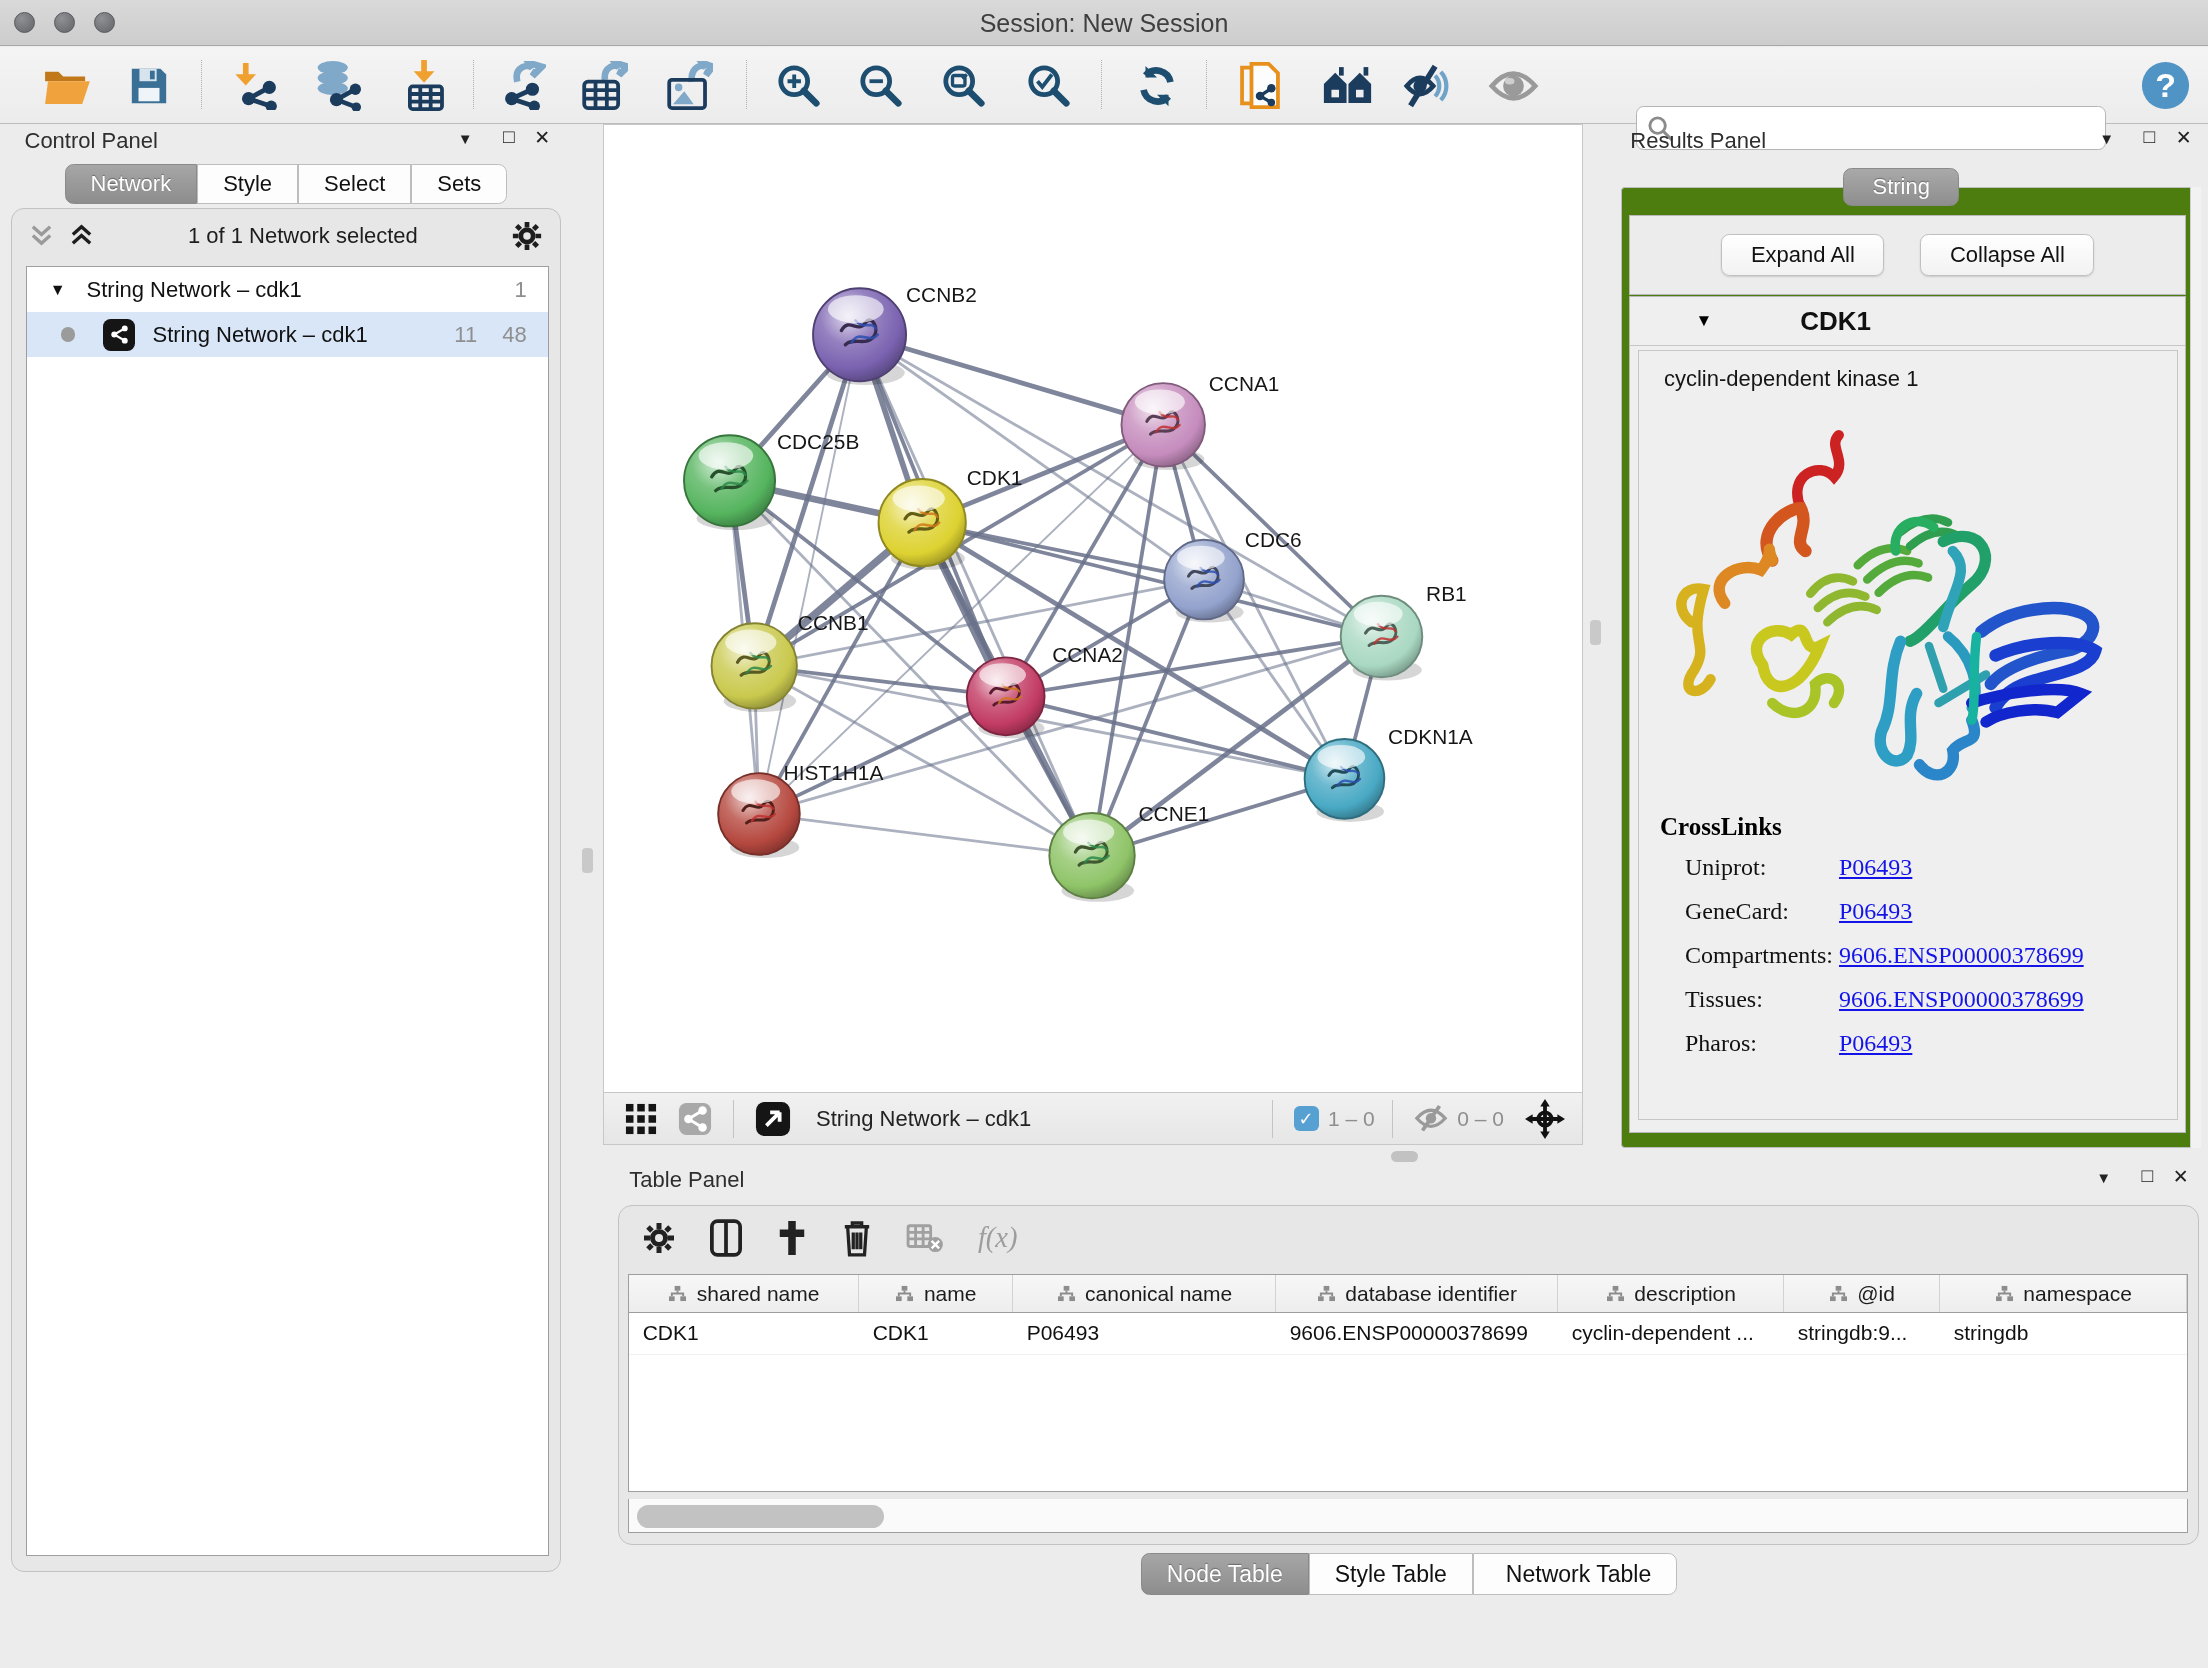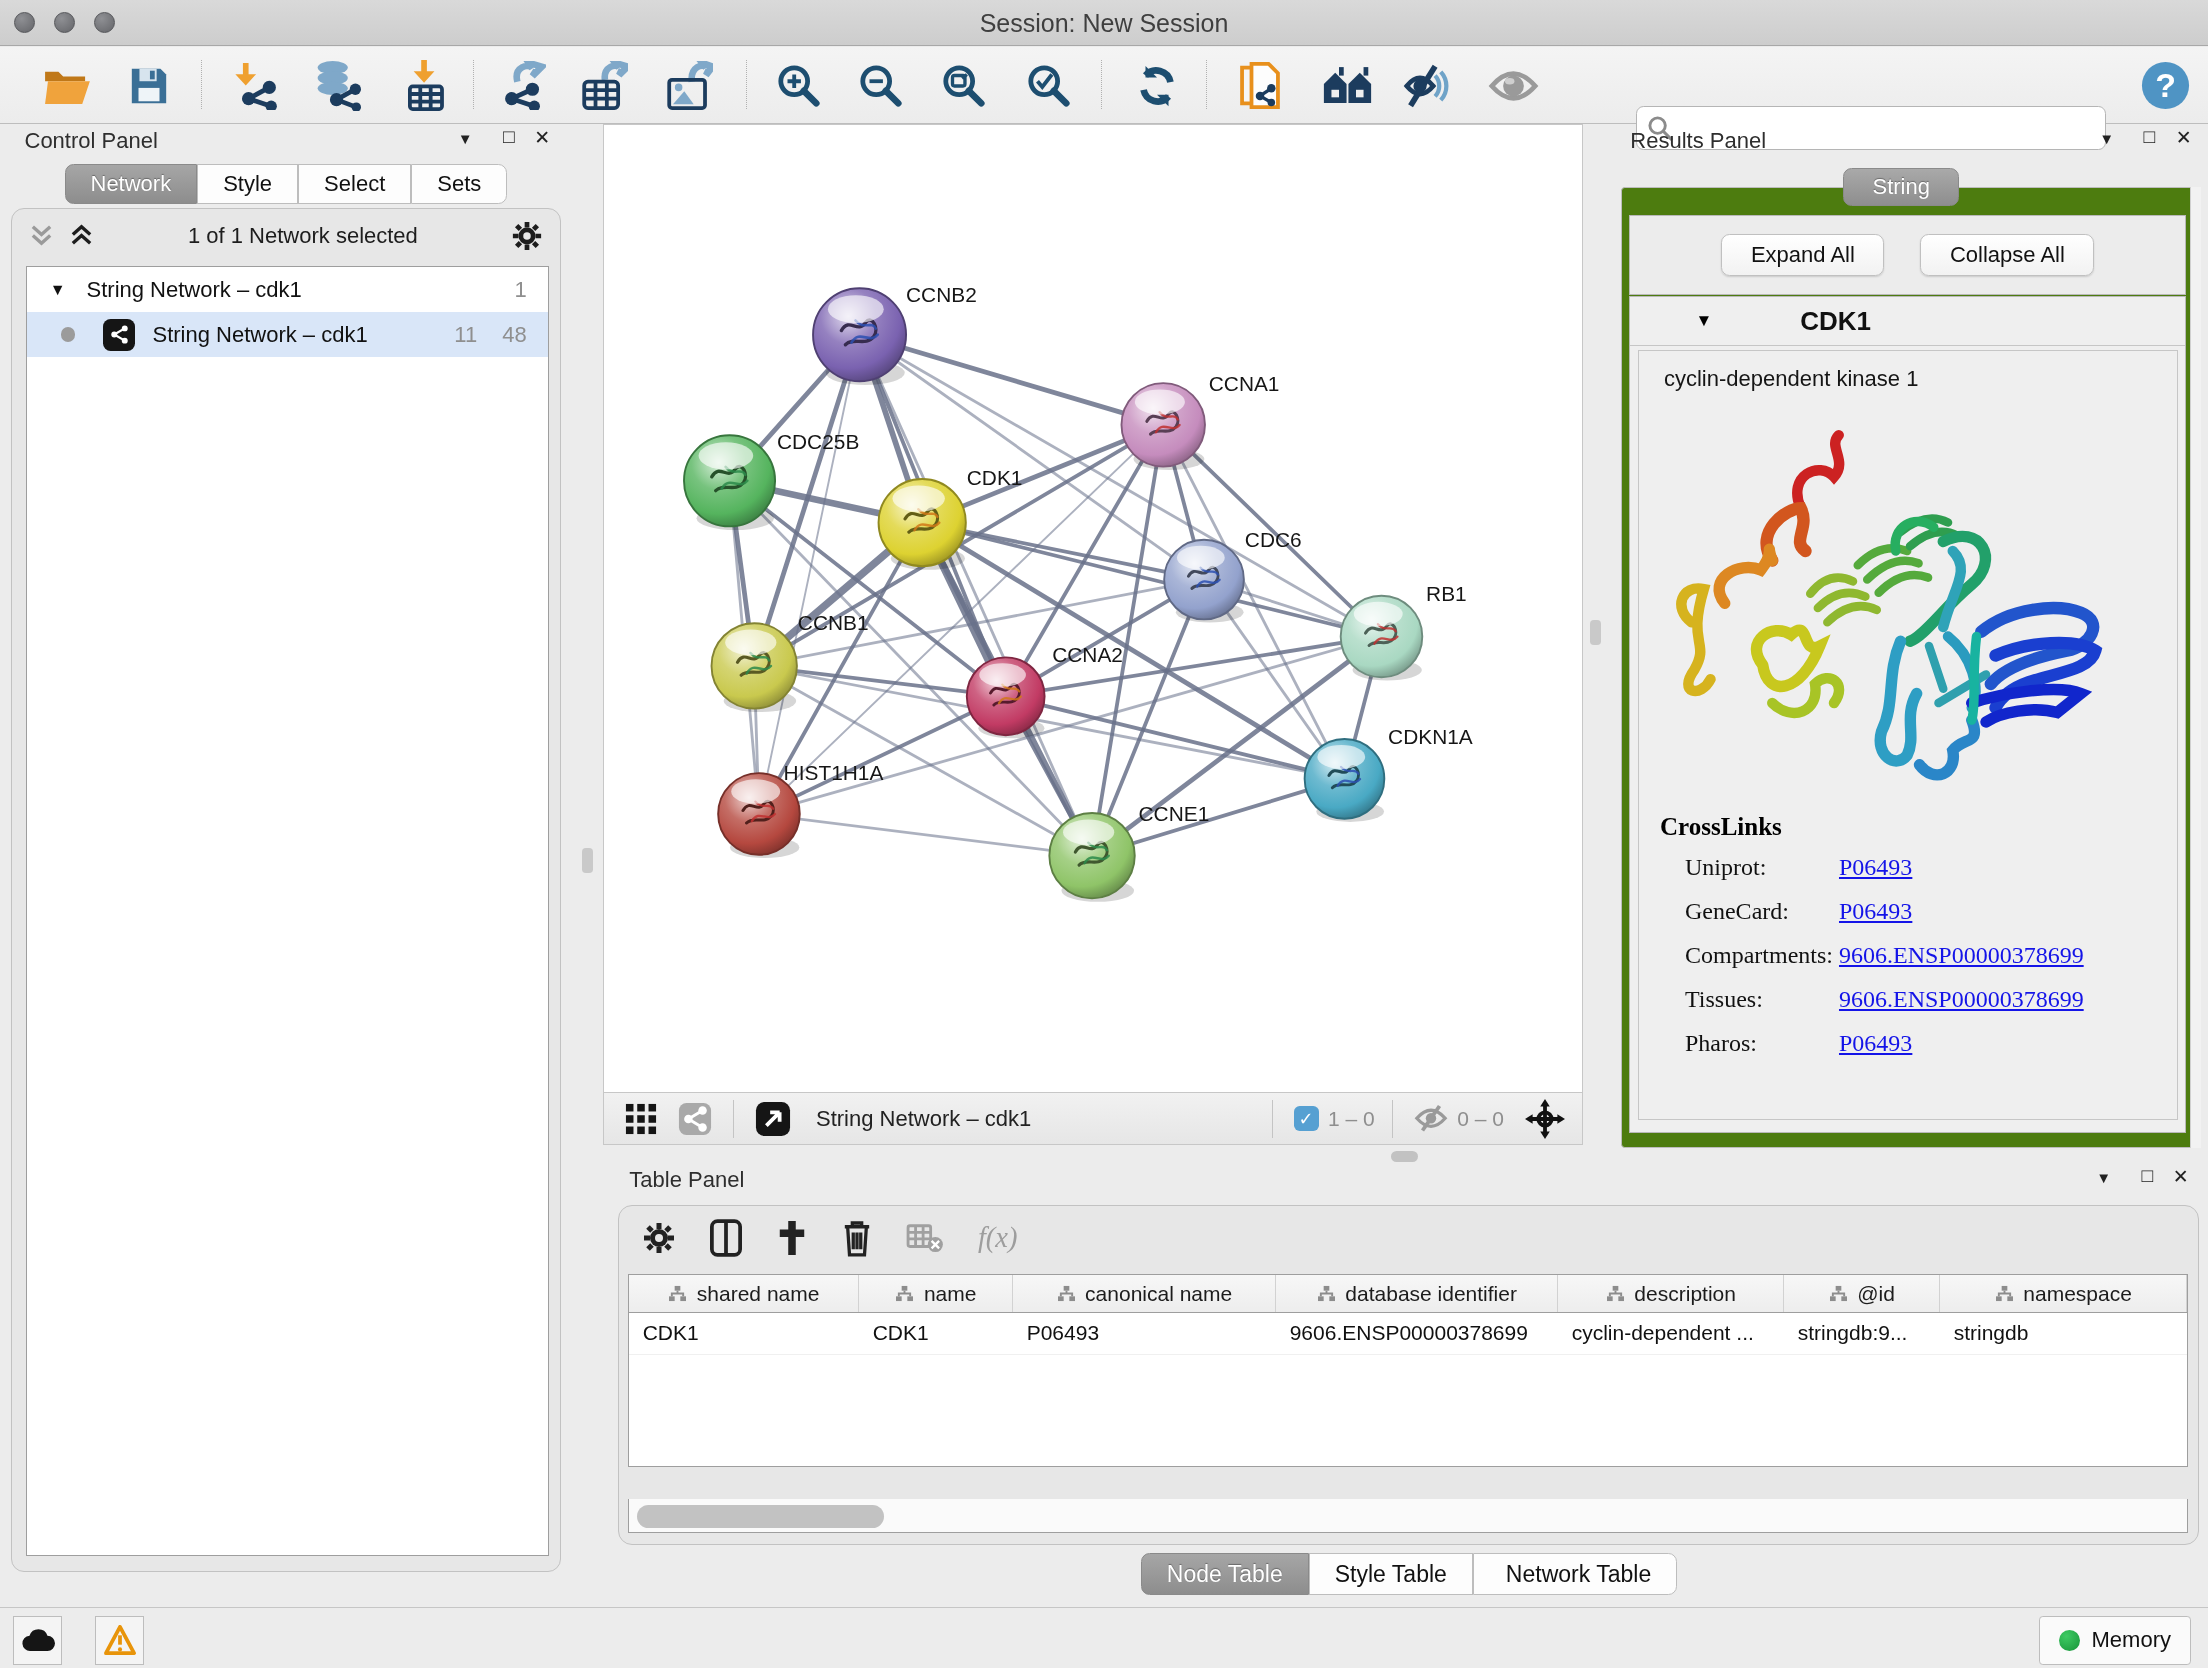--- a/index.html
+++ b/index.html
@@ -109,21 +109,21 @@
     border-left:1px solid #d0d0d0; }
 
   
   .table-panel { position:absolute; left:616px; top:1163px; width:1586px; height:433px; }
   .tp-header { position:relative; height:38px; }
   .tp-box { position:absolute; left:1.9px; top:42px; width:1581px; height:340px;
     background:#e7e7e7; border:1px solid #c2c2c2; border-radius:14px; }
   .tp-toolbar { height:63px; display:flex; align-items:center; padding-left:23px; gap:34px; }
   .fx-label { font-family:"Liberation Serif", "DejaVu Serif", serif; font-style:italic;
     font-size:28.5px; color:#9d9d9d; }
-  .tp-table { position:absolute; left:9.5px; top:68px; width:1560px; height:193px; background:#fff;
+  .tp-table { position:absolute; left:9.5px; top:68px; width:1560px; height:218px; background:#fff;
     border:1px solid #9e9e9e; overflow:hidden; }
   .thead { display:flex; height:38px; background:linear-gradient(#f7f7f7,#ededed);
     border-bottom:1.9px solid #9e9e9e; }
   .th { display:flex; align-items:center; justify-content:center; gap:9.5px; font-size:21px;
     color:#1c1c1c; border-right:1px solid #d2d2d2; overflow:hidden; white-space:nowrap; }
   .trow { display:flex; height:42px; border-bottom:1px solid #f0f0f0; }
   .td { font-size:21px; color:#111; padding:7.6px 3.8px 0 13.3px; overflow:hidden; white-space:nowrap; }
   .tp-hscroll { position:absolute; left:9.5px; top:293px; width:1560px; height:34px; background:#fafafa;
     border:1px solid #9e9e9e; border-top:none; }
   .tp-thumb { position:absolute; left:7.6px; top:5.7px; width:247px; height:23px; background:#c2c2c2; border-radius:11.4px; }
@@ -960,37 +960,15 @@
         <div class="tp-thumb"></div>
       </div>
     </div>
     <div class="tp-tabs">
       <div class="seg-tab active">Node Table</div>
       <div class="seg-tab">Style Table</div>
       <div class="seg-tab">Network Table</div>
     </div>
   </div>
 
-  <div class="statusbar">
-    <div class="sb-btn" style="left:13.3px">
-      <span>
-          <svg width="34" height="25" viewBox="0 0 36 26">
-        <path d="M10 24 A8 8 0 0 1 9 8 A10 10 0 0 1 28 8 A7 7 0 0 1 28 24 Z" fill="#151515"></path>
-          </svg>
-        </span>
-    </div>
-    <div class="sb-btn" style="left:95px">
-      <span>
-          <svg width="32" height="30" viewBox="0 0 34 32">
-        <path d="M17 2 L32 30 H2 Z" stroke="#e8940a" stroke-width="4" fill="none" stroke-linejoin="round"></path>
-        <path d="M17 11 V21" stroke="#e8940a" stroke-width="4"></path>
-            <circle cx="17" cy="26" r="2.2" fill="#e8940a"></circle>
-          </svg>
-        </span>
-    </div>
-    <div class="memory-btn">
-      <span class="mem-dot"></span>
-      <span>Memory</span>
-    </div>
-  </div>
 
 </div>
 
 
 </body></html>

